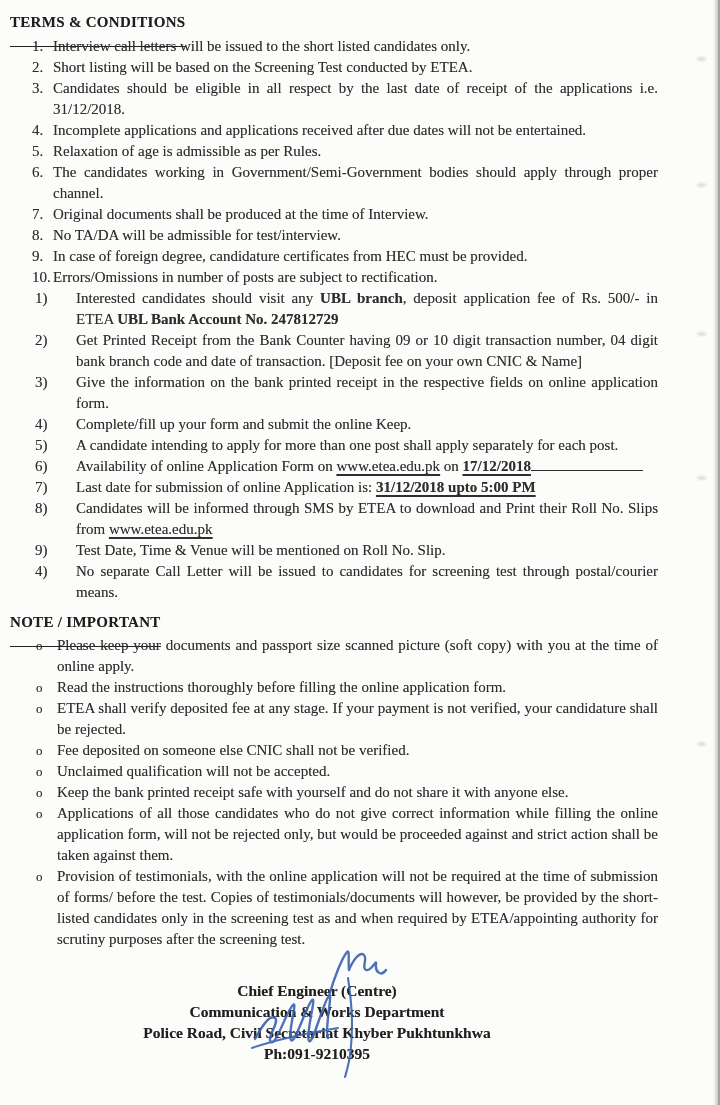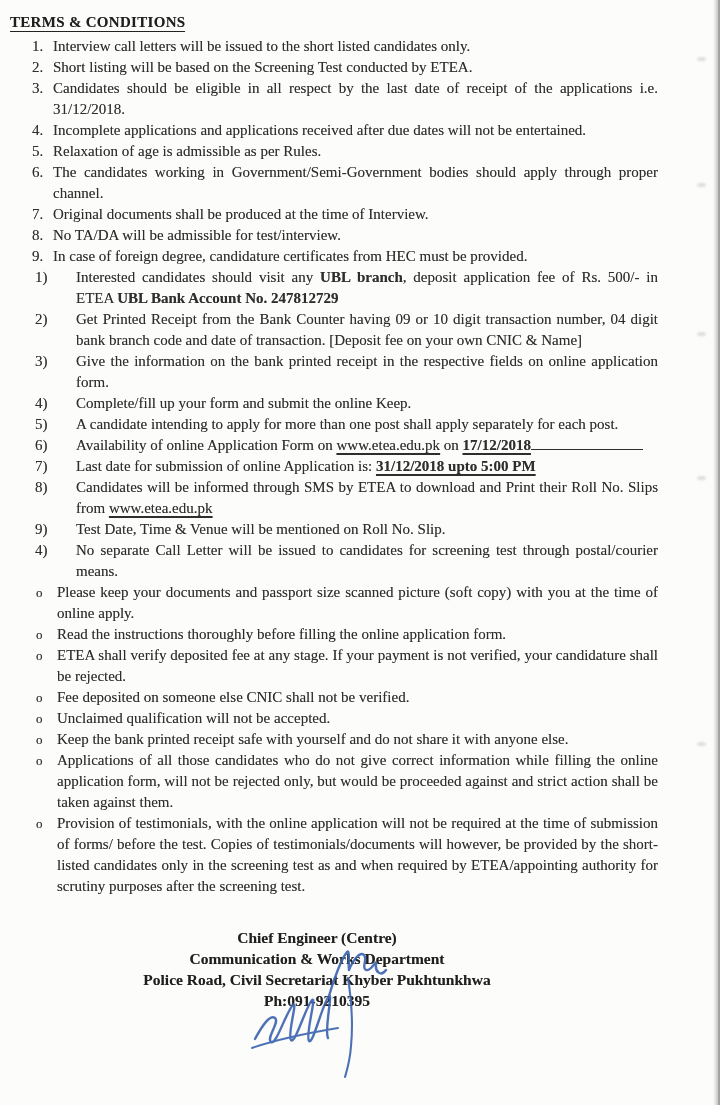--- a/index.html
+++ b/index.html
@@ -17,21 +17,21 @@
     box-sizing:border-box;
     padding:11px 62px 0 10px;
   }
   .heading{
     font-weight:bold;
     font-size:15px;
     letter-spacing:.3px;
     color:#1e1e1e;
     line-height:22px;
   }
-  .heading > span{border-bottom:1.8px solid #222;padding-bottom:1px;}
+  .heading > span{border-bottom:1.8px solid #222;padding-bottom:16px;}
   .h-terms{margin-bottom:3px;}
   .h-howto{margin-top:10px;margin-bottom:8px;}
   .h-note{margin-top:8px;margin-bottom:2px;}
   .li{display:flex;align-items:flex-start;}
   .marker{flex:none;text-align:left;}
   .terms .li{margin-left:22px;}
   .terms .marker{width:21px;}
   .howto .li{margin-left:25px;}
   .howto .marker{width:41px;}
   .note .li{margin-left:26px;}
@@ -105,20 +105,24 @@
         <span class="li-body"><span>Original documents shall be produced at the time of Interview.</span></span>
       </div>
       <div class="li">
         <span class="marker">8.</span>
         <span class="li-body"><span>No TA/DA will be admissible for test/interview.</span></span>
       </div>
       <div class="li">
         <span class="marker">9.</span>
         <span class="li-body"><span>In case of foreign degree, candidature certificates from HEC must be provided.</span></span>
       </div>
+      <div class="li">
+        <span class="marker">10.</span>
+        <span class="li-body"><span>Errors/Omissions in number of posts are subject to rectification.</span></span>
+      </div>
     </div>
 
   <div class="howto">
       <div class="li">
         <span class="marker">1)</span>
         <span class="li-body"><span>Interested candidates should visit any </span><span class="b">UBL branch</span><span>, deposit application fee of Rs. 500/- in ETEA </span><span class="b">UBL Bank Account No. 247812729</span></span>
       </div>
       <div class="li">
         <span class="marker">2)</span>
         <span class="li-body"><span>Get Printed Receipt from the Bank Counter having 09 or 10 digit transaction number, 04 digit bank branch code and date of transaction. [Deposit fee on your own CNIC &amp; Name]</span></span>
@@ -150,20 +154,23 @@
       <div class="li">
         <span class="marker">9)</span>
         <span class="li-body"><span>Test Date, Time &amp; Venue will be mentioned on Roll No. Slip.</span></span>
       </div>
       <div class="li">
         <span class="marker">4)</span>
         <span class="li-body"><span>No separate Call Letter will be issued to candidates for screening test through postal/courier means.</span></span>
       </div>
     </div>
 
+  <div class="heading h-note">
+    <span>NOTE / IMPORTANT</span>
+  </div>
   <div class="note">
       <div class="li">
         <span class="marker">o</span>
         <span class="li-body"><span>Please keep your documents and passport size scanned picture (soft copy) with you at the time of online apply.</span></span>
       </div>
       <div class="li">
         <span class="marker">o</span>
         <span class="li-body"><span>Read the instructions thoroughly before filling the online application form.</span></span>
       </div>
       <div class="li">

